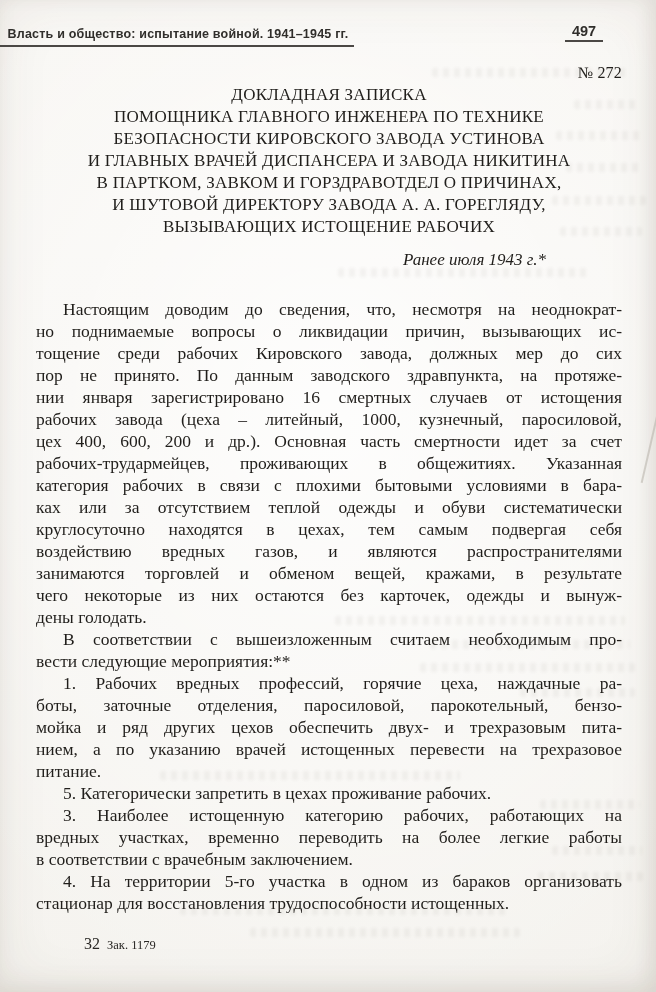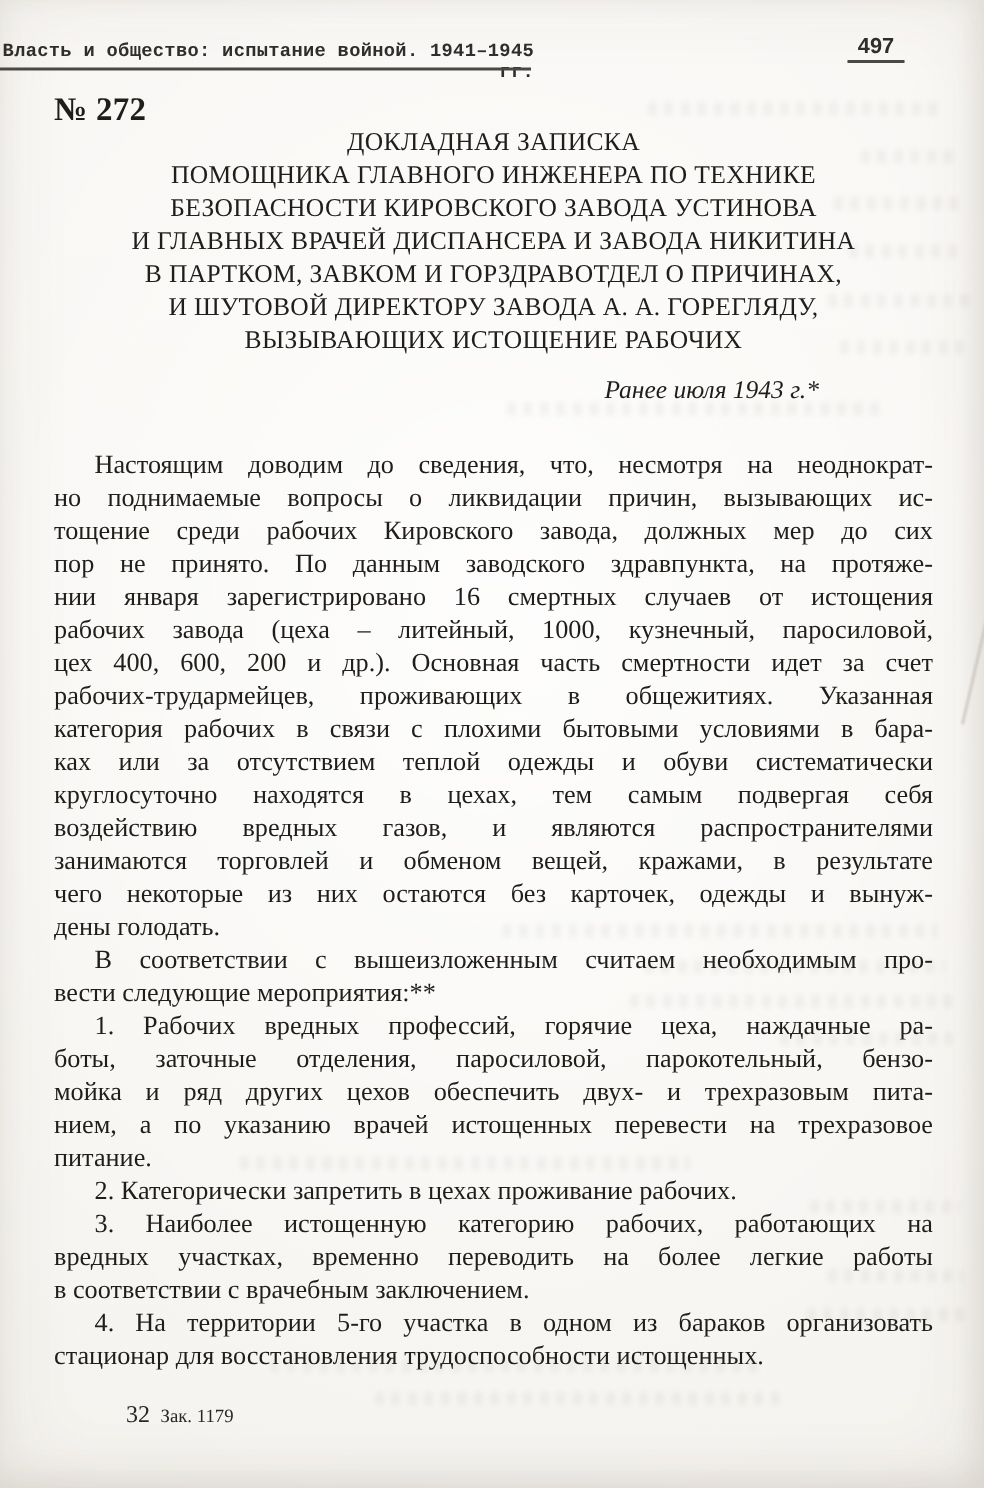--- a/index.html
+++ b/index.html
@@ -16,42 +16,42 @@
       inset -9px 0 16px rgba(70,60,45,0.05),
       inset 0 -12px 20px rgba(70,60,45,0.05);
     overflow: hidden;
     color: #201e1b;
     font-family: "Liberation Serif", serif;
   }
 
   
   .running-title {
     position: absolute; top: 27px; left: 0; width: 356px;
-    text-align: right;
-    font-family: Liberation Mono, monospace;
+    text-align: center;
+    font-family: Liberation Sans, sans-serif;
     font-size: 12.5px; font-weight: bold; letter-spacing: 0.2px;
     color: #302e2b;
   }
   .head-rule {
     position: absolute; top: 45px; left: 0; width: 354px; height: 2px;
     background: #4b4845;
   }
   .page-number {
     position: absolute; top: 23px; left: 565px; width: 38px;
     text-align: center;
     font-family: "Liberation Sans", sans-serif;
     font-size: 14.5px; font-weight: bold; color: #302e2b;
     border-bottom: 2px solid #4b4845; padding-bottom: 1px;
   }
 
   
   .doc { position: absolute; top: 62px; left: 36px; width: 586px; }
   .doc-number {
-    text-align: left; font-weight: bold;
-    font-size: 22px; line-height: 22px; letter-spacing: 0.2px;
+    text-align: right; font-weight: normal;
+    font-size: 16px; line-height: 22px; letter-spacing: 0.2px;
   }
   .title-line {
     text-align: center; font-weight: normal;
     font-size: 17px; line-height: 22px; letter-spacing: 0.25px;
   }
   .dateline {
     margin-top: 11px; text-align: right; padding-right: 76px;
     font-style: italic; font-size: 17px; line-height: 22px;
   }
   .body-text { margin-top: 27px; font-size: 17.5px; line-height: 22px; }
@@ -122,21 +122,21 @@
           <div class="line last">вести следующие мероприятия:**</div>
         </div>
         <div class="para">
           <div class="line first">1. Рабочих вредных профессий, горячие цеха, наждачные ра-</div>
           <div class="line">боты, заточные отделения, паросиловой, парокотельный, бензо-</div>
           <div class="line">мойка и ряд других цехов обеспечить двух- и трехразовым пита-</div>
           <div class="line">нием, а по указанию врачей истощенных перевести на трехразовое</div>
           <div class="line last">питание.</div>
         </div>
         <div class="para">
-          <div class="line first last">2. Категорически запретить в цехах проживание рабочих.</div>
+          <div class="line first last">5. Категорически запретить в цехах проживание рабочих.</div>
         </div>
         <div class="para">
           <div class="line first">3. Наиболее истощенную категорию рабочих, работающих на</div>
           <div class="line">вредных участках, временно переводить на более легкие работы</div>
           <div class="line last">в соответствии с врачебным заключением.</div>
         </div>
         <div class="para">
           <div class="line first">4. На территории 5-го участка в одном из бараков организовать</div>
           <div class="line last">стационар для восстановления трудоспособности истощенных.</div>
         </div>

